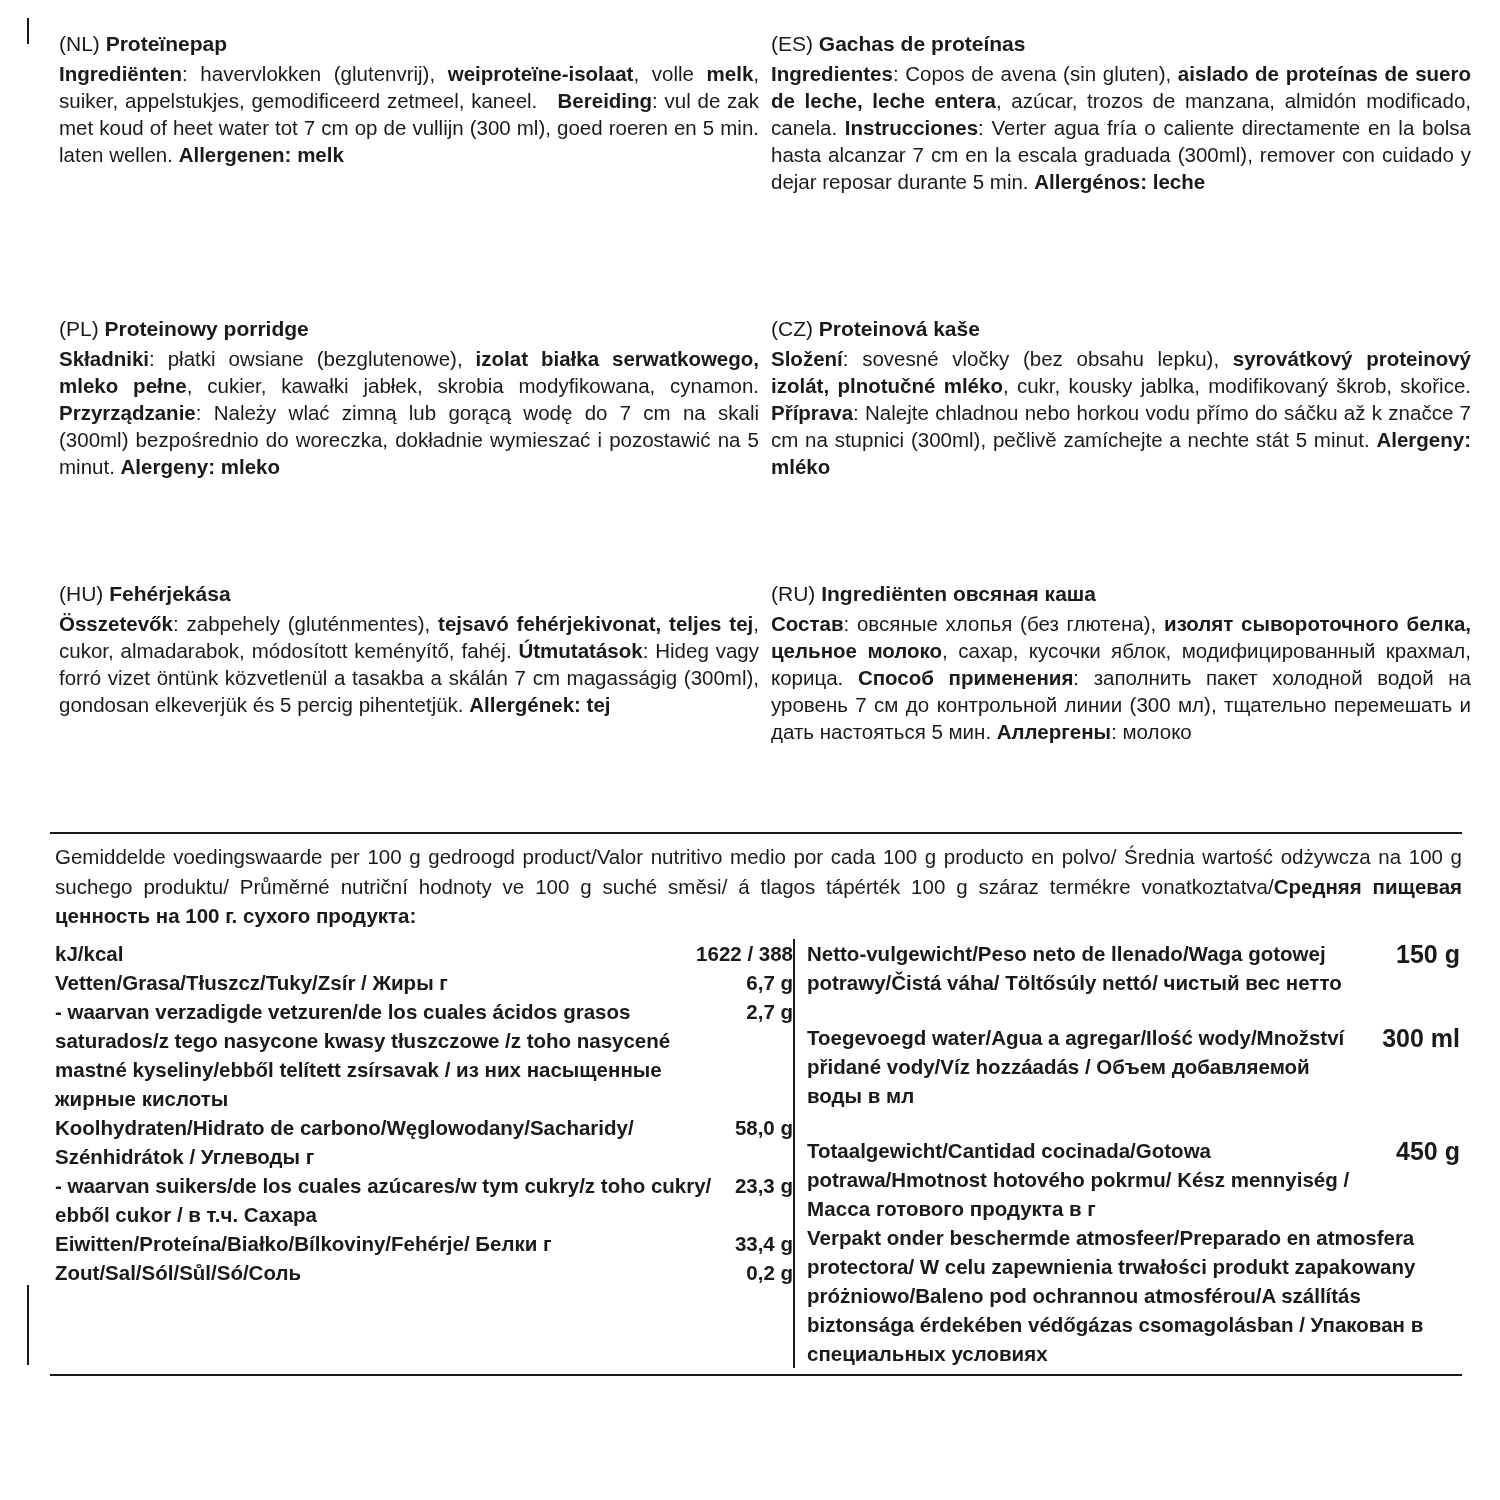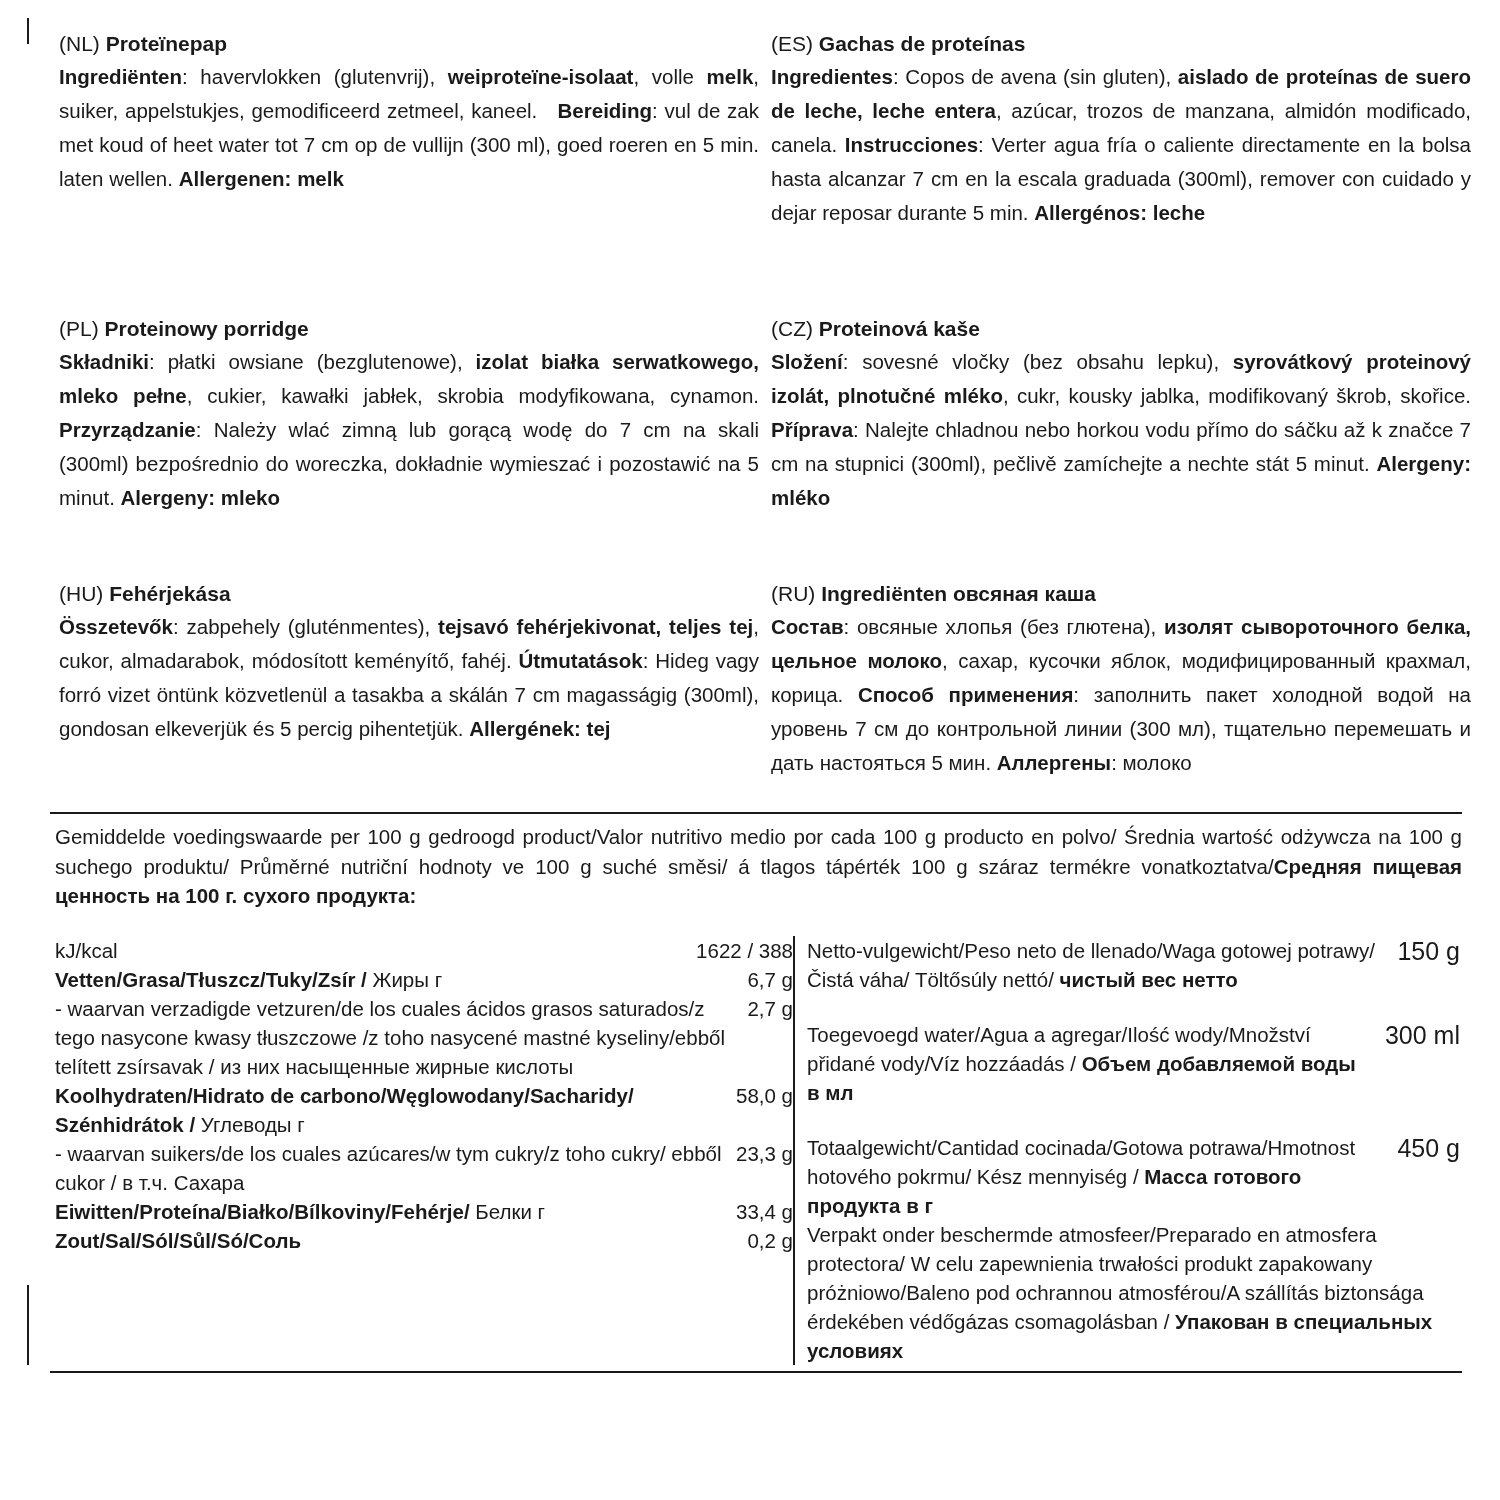--- a/index.html
+++ b/index.html
@@ -53,53 +53,54 @@
   }
   .lang-title {
     font-size: 21px;
     line-height: 28px;
     margin-bottom: 2px;
   }
   .lang-title .code { font-weight: 400; }
   .lang-title .name { font-weight: 700; }
   .lang-body {
     font-size: 20.5px;
-    line-height: 34px;
+    line-height: 27px;
     text-align: justify;
     text-justify: inter-word;
     hyphens: manual;
   }
   .lang-body b { font-weight: 700; }
 
   .row1 { height: 285px; }
   .row2 { height: 265px; }
   .row3 { height: 250px; }
 
   
   .nutri-block {
     position: absolute;
     left: 50px;
-    top: 812px;
+    top: 832px;
     width: 1412px;
   }
   .nutri-rule {
     height: 2px;
     background: #1a1a1a;
     width: 100%;
   }
   .nutri-intro {
     font-size: 20.5px;
     line-height: 29.5px;
     padding: 8px 0 4px 5px;
     text-align: justify;
   }
   .nutri-cols {
     display: flex;
     width: 100%;
-    margin-top: 21px;
+    margin-top: 4px;
+    font-weight: bold;
   }
   .col-left {
     width: 745px;
     box-sizing: border-box;
     padding-left: 5px;
     border-right: 2px solid #1a1a1a;
   }
   .col-right {
     width: 665px;
     box-sizing: border-box;

